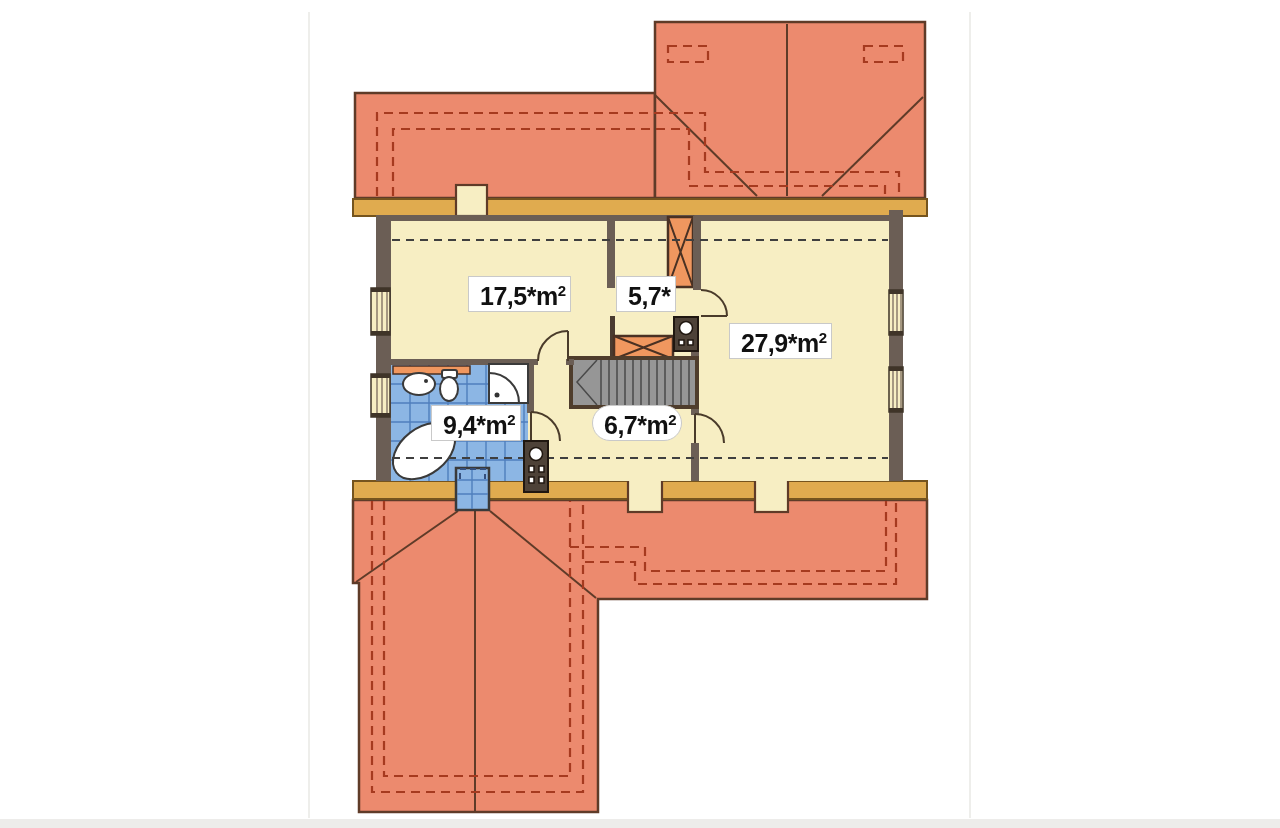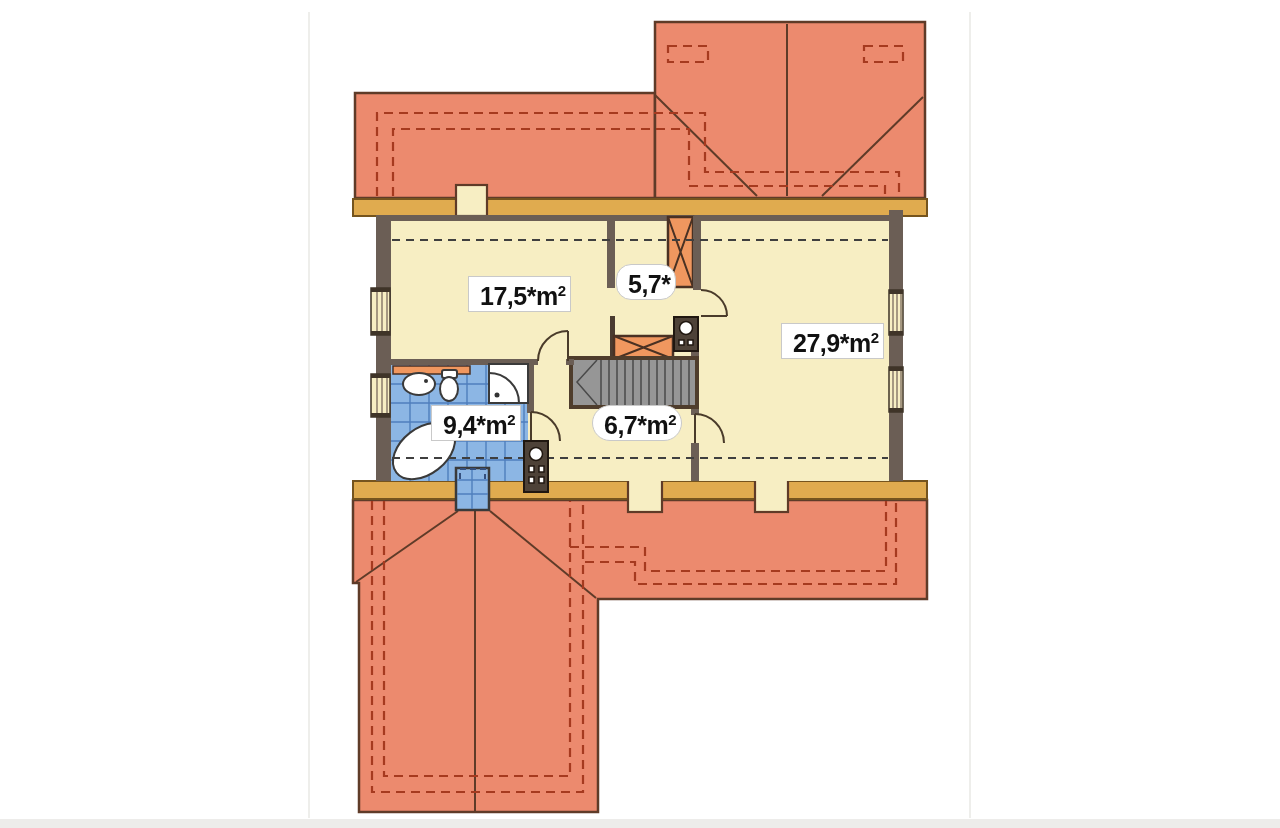--- a/index.html
+++ b/index.html
@@ -260,21 +260,21 @@
     <circle class="c-applwin" cx="536" cy="454" r="6.5"></circle>
     <rect class="c-applwin" x="529" y="466" width="5" height="6"></rect>
     <rect class="c-applwin" x="539" y="466" width="5" height="6"></rect>
     <rect class="c-applwin" x="529" y="477" width="5" height="6"></rect>
     <rect class="c-applwin" x="539" y="477" width="5" height="6"></rect>
   </g>
 </svg>
 
   <div class="room-label" style="left:468px;top:276px;"><span>17,5*</span><span>m</span><sup>2</sup></div>
 
-  <div class="room-label" style="left:616px;top:264px;border-radius:15px;"><span>5,7*</span><span></span><sup></sup></div>
-
-  <div class="room-label" style="left:781px;top:323px;text-align:center;"><span>27,9*</span><span>m</span><sup>2</sup></div>
+  <div class="room-label" style="left:616px;top:276px;"><span>5,7*</span><span></span><sup></sup></div>
+
+  <div class="room-label" style="left:729px;top:323px;text-align:center;"><span>27,9*</span><span>m</span><sup>2</sup></div>
 
   <div class="room-label" style="left:431px;top:405px;"><span>9,4*</span><span>m</span><sup>2</sup></div>
 
   <div class="room-label" style="left:592px;top:405px;border-radius:18px;"><span>6,7*</span><span>m</span><sup>2</sup></div>
 
 </div>
 
 </body></html>

